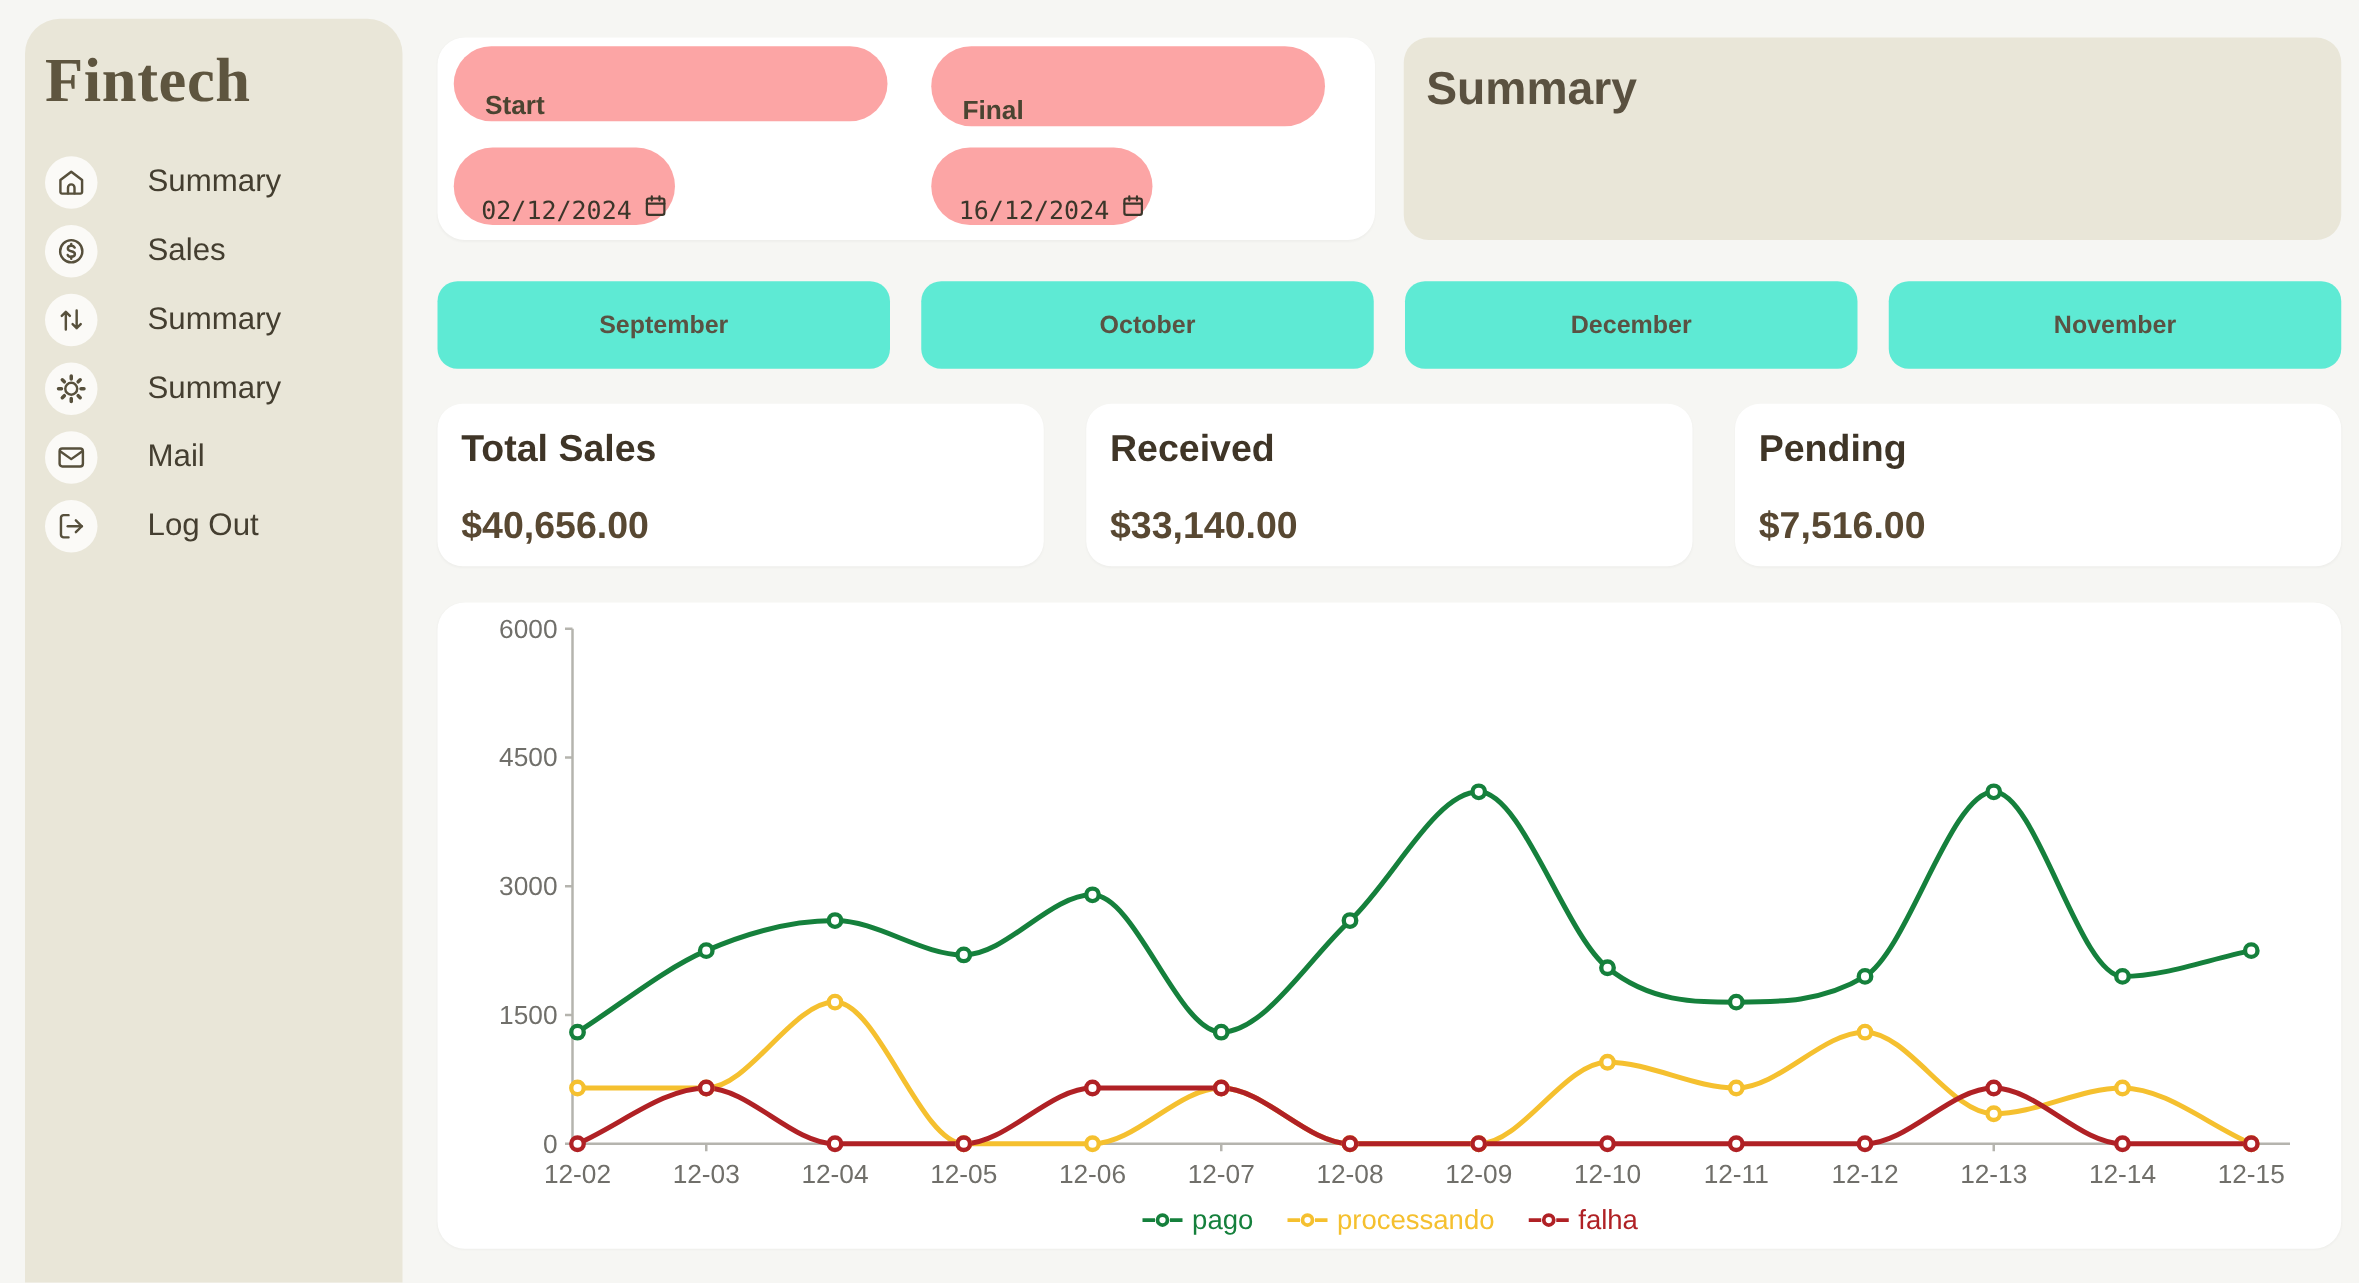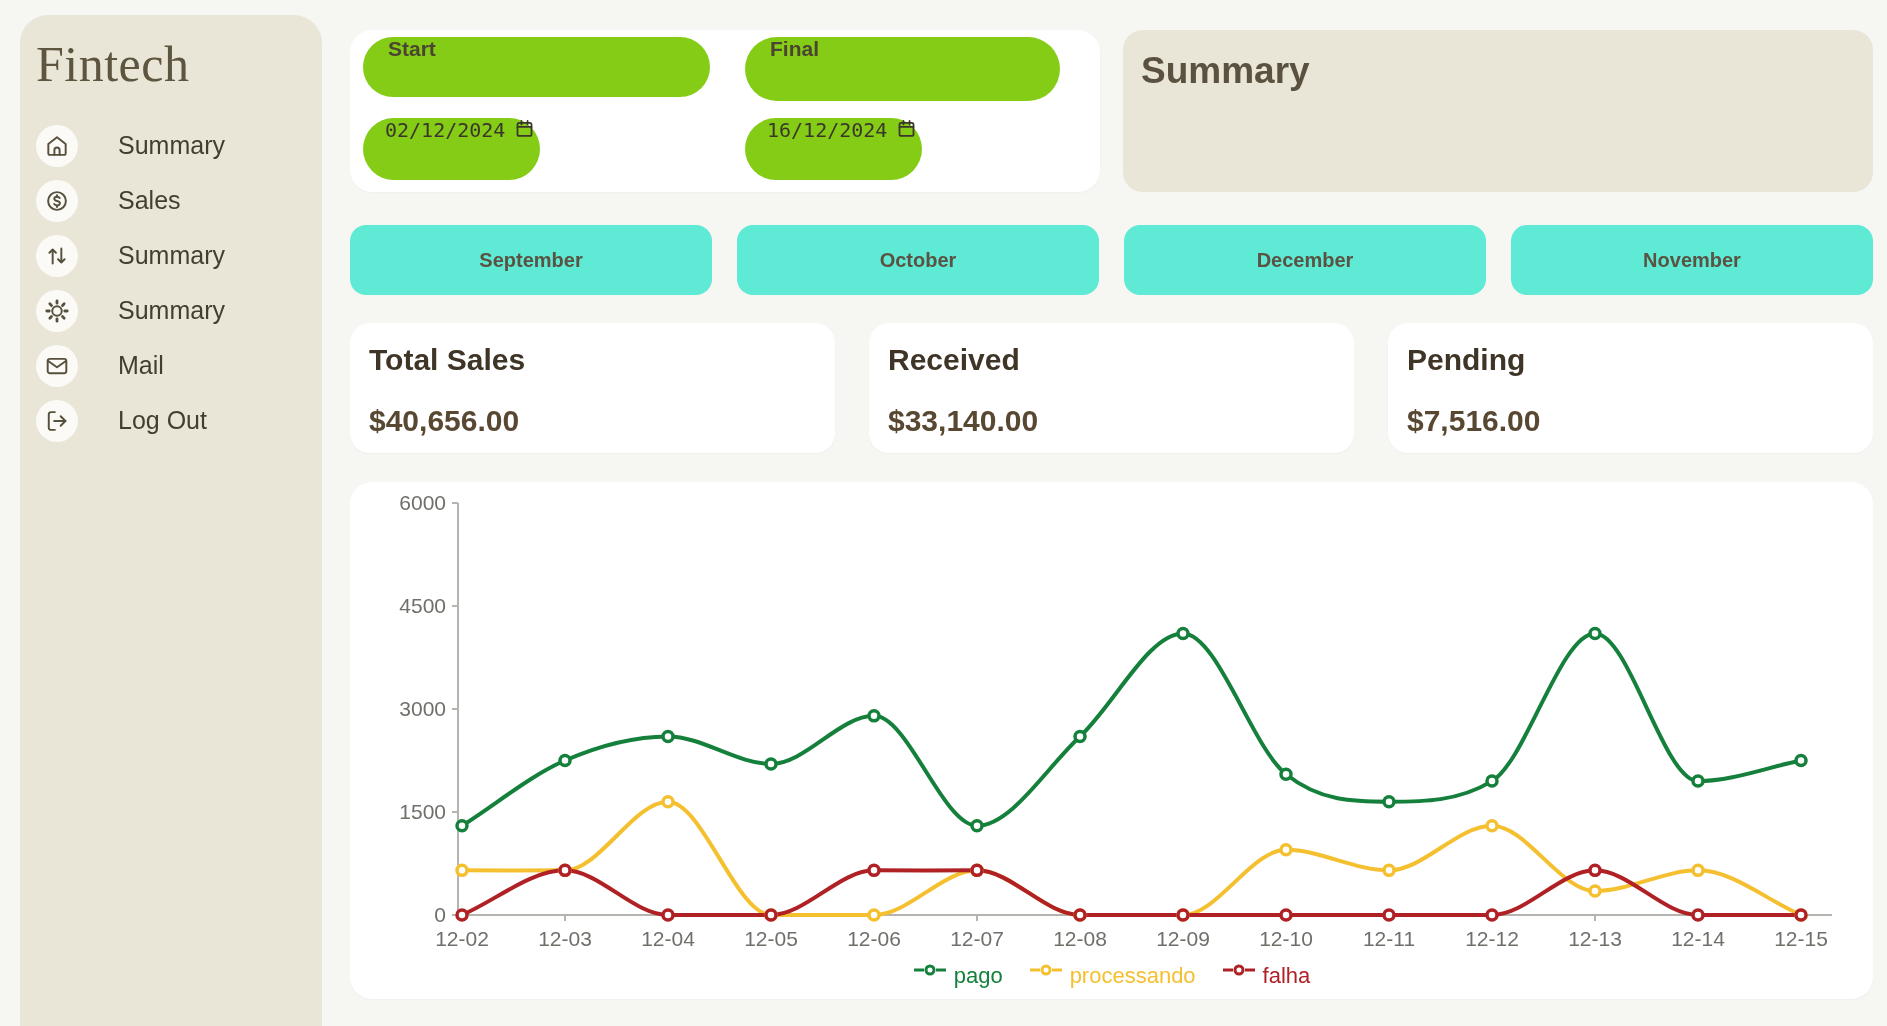--- a/index.html
+++ b/index.html
@@ -13,21 +13,21 @@
   }
   
   .sidebar {
     position: absolute; left: 20px; top: 15px;
     width: 302px; height: 1040px;
     background: #e9e6d8;
     border-radius: 28px;
   }
   .logo {
     font-family: "Liberation Serif", serif;
-    font-weight: 400;
+    font-weight: 700;
     font-size: 50px;
     color: #5e553f;
     padding: 20px 0 0 16px;
     letter-spacing: 0.5px;
   }
   .menu { position: absolute; top: 103px; left: 0; right: 0; }
   .menu-item {
     display: flex; align-items: center;
     height: 55px; cursor: pointer;
   }
@@ -40,22 +40,22 @@
   .icon-circle svg { width: 26px; height: 26px; stroke: #57503c; fill: none; stroke-width: 1.8; stroke-linecap: round; stroke-linejoin: round; }
   .menu-label { margin-left: 40px; font-size: 25px; color: #443e30; }
   
   .main { position: absolute; left: 350px; top: 0; width: 1523px; height: 1026px; }
   .card { background: #ffffff; border-radius: 22px; box-shadow: 0 1px 2px rgba(0,0,0,0.03); }
   .beige { background: #e9e6d8; border-radius: 20px; }
 
   
   .date-card { position: absolute; top: 30px; left: 0; width: 750px; height: 162px; }
   .pill {
-    position: absolute; background: #84cc16; border-radius: 32px;
-    display: flex; align-items: flex-start;
+    position: absolute; background: #fca5a5; border-radius: 32px;
+    display: flex; align-items: flex-end;
   }
   .pill-label { font-weight: 700; font-size: 21px; color: #4a4431; padding-left: 25px; }
   .pill-date  { font-family: "DejaVu Sans Mono", monospace; font-size: 20px; color: #3b362a; padding-left: 22px; gap: 9px; cursor: pointer; }
   .pill-date svg { width: 21px; height: 21px; stroke: #3b362a; fill: none; stroke-width: 2; stroke-linecap: round; }
   .p-start-label { left: 13px;  top: 7px;  width: 347px; height: 60px; }
   .p-final-label { left: 395px; top: 7px;  width: 315px; height: 64px; }
   .p-start-date  { left: 13px;  top: 88px; width: 177px; height: 62px; }
   .p-final-date  { left: 395px; top: 88px; width: 177px; height: 62px; }
 
   .summary-box { position: absolute; top: 30px; left: 773px; width: 750px; height: 162px; }
@@ -77,21 +77,21 @@
   .stat-title { font-size: 30px; font-weight: 700; color: #3f3527; }
   .stat-value { font-size: 30px; font-weight: 700; color: #584832; margin-top: 27px; }
 
   
   .chart-card { position: absolute; top: 482px; left: 0; width: 1523px; height: 517px; }
   .chart-card svg.plot { position: absolute; inset: 0; }
   .legend {
     position: absolute; left: 0; right: 0; top: 479px; height: 30px;
     display: flex; align-items: center; justify-content: center; gap: 26px;
   }
-  .legend-item { display: flex; gap: 7px; font-size: 22px; cursor: pointer; }
+  .legend-item { display: flex; align-items: center; gap: 7px; font-size: 22px; cursor: pointer; }
   .tick-text { font-size: 21px; fill: #706f6a; font-family: "Liberation Sans", sans-serif; }
 </style>
 </head>
 <body>
 
 <aside class="sidebar">
   <div class="logo">Fintech</div>
   <nav class="menu">
 
     <div class="menu-item">

